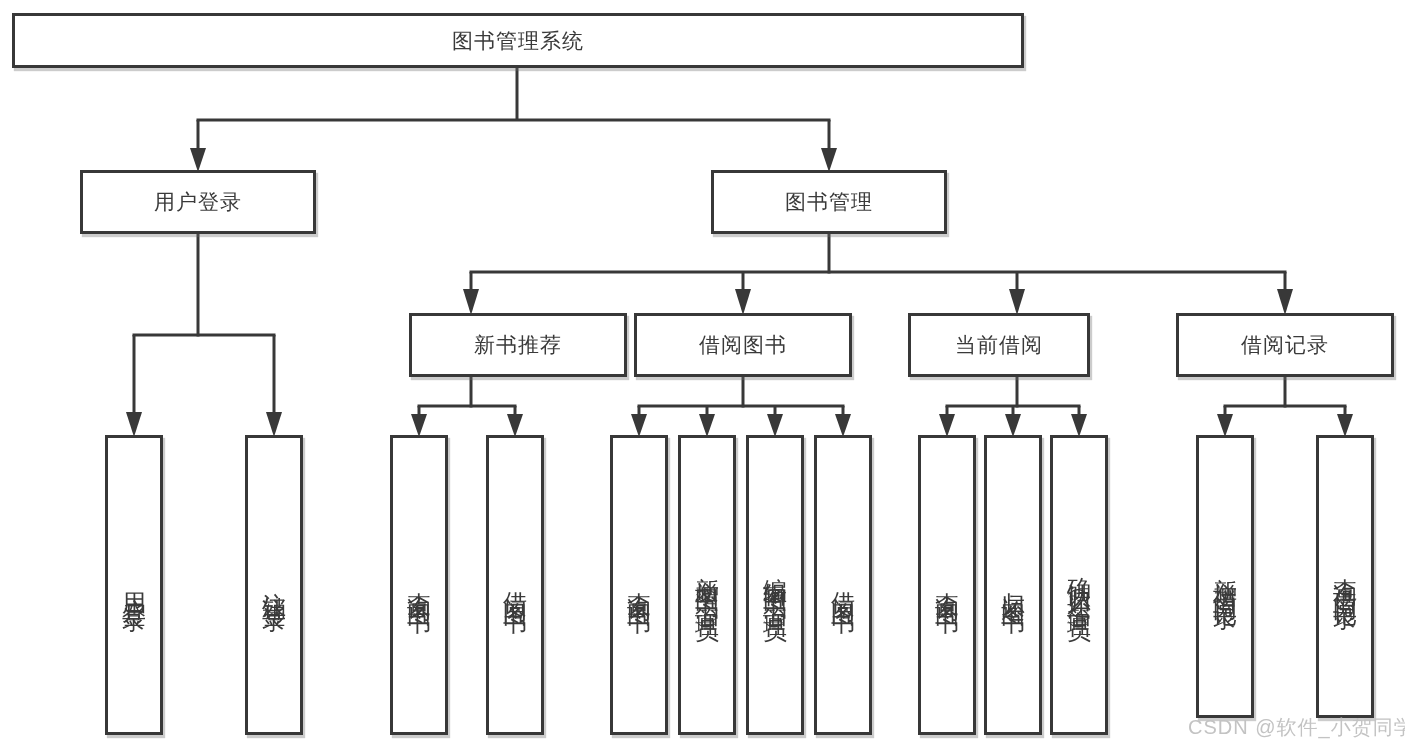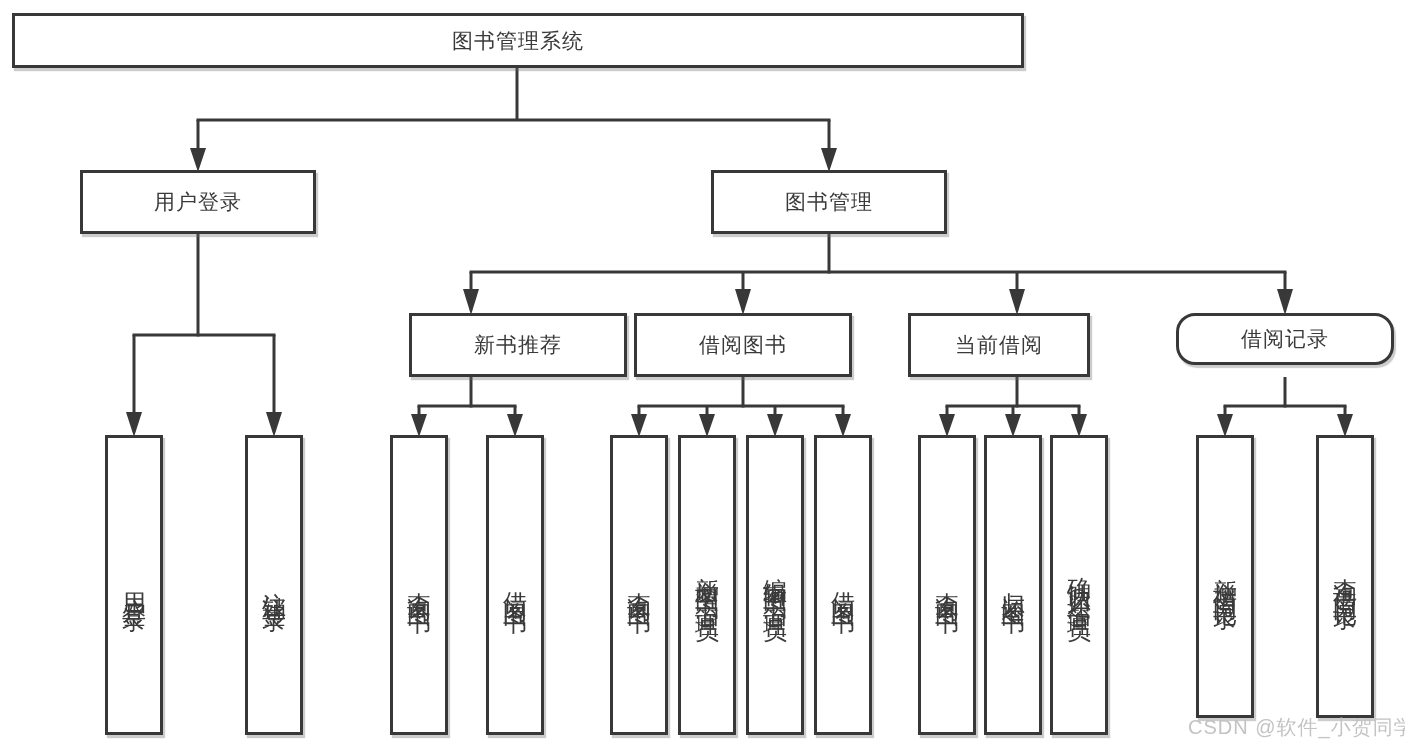--- a/index.html
+++ b/index.html
@@ -115,21 +115,21 @@
   </svg>
 
   <div class="node h" style="left:12px; top:13px; width:1012px; height:55px;">图书管理系统</div>
 
   <div class="node h" style="left:80px; top:170px; width:236px; height:64px;">用户登录</div>
   <div class="node h" style="left:711px; top:170px; width:236px; height:64px;">图书管理</div>
 
   <div class="node h" style="left:362px; top:313px; width:218px; height:64px;margin-left:47px;">新书推荐</div>
   <div class="node h" style="left:634px; top:313px; width:218px; height:64px;">借阅图书</div>
   <div class="node h" style="left:908px; top:313px; width:182px; height:64px;">当前借阅</div>
-  <div class="node h" style="left:1176px; top:313px; width:218px; height:52px;border-radius:19px;">借阅记录</div>
+  <div class="node h" style="left:1176px; top:313px; width:218px; height:64px;">借阅记录</div>
 
   <div class="node v" style="left:105px; top:435px; width:58px; height:300px;">用户登录</div>
   <div class="node v" style="left:245px; top:435px; width:58px; height:300px;">注销登录</div>
 
   <div class="node v" style="left:390px; top:435px; width:58px; height:300px;">查询图书</div>
   <div class="node v" style="left:486px; top:435px; width:58px; height:300px;">借阅图书</div>
 
   <div class="node v" style="left:610px; top:435px; width:58px; height:300px;">查询图书</div>
   <div class="node v" style="left:678px; top:435px; width:58px; height:300px;">新增图书（管理员）</div>
   <div class="node v" style="left:746px; top:435px; width:58px; height:300px;">编辑图书（管理员）</div>

